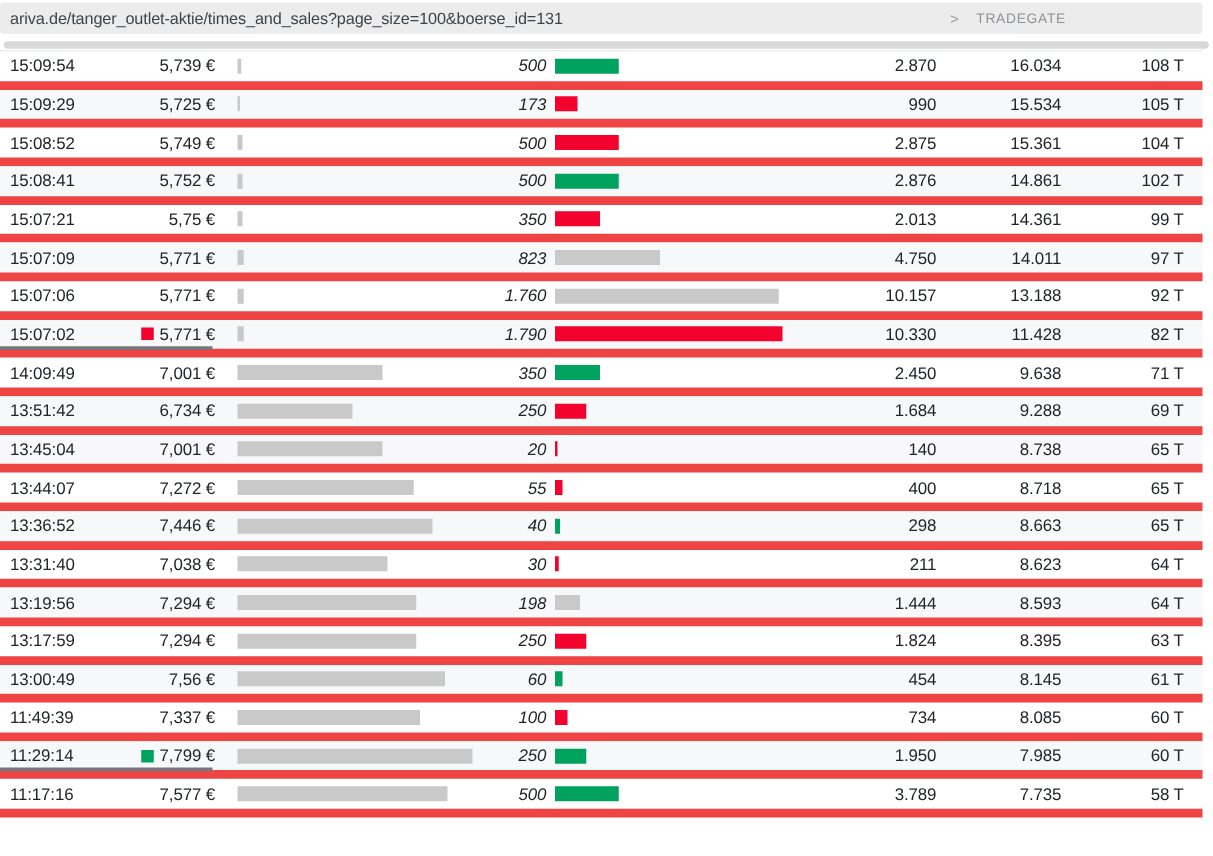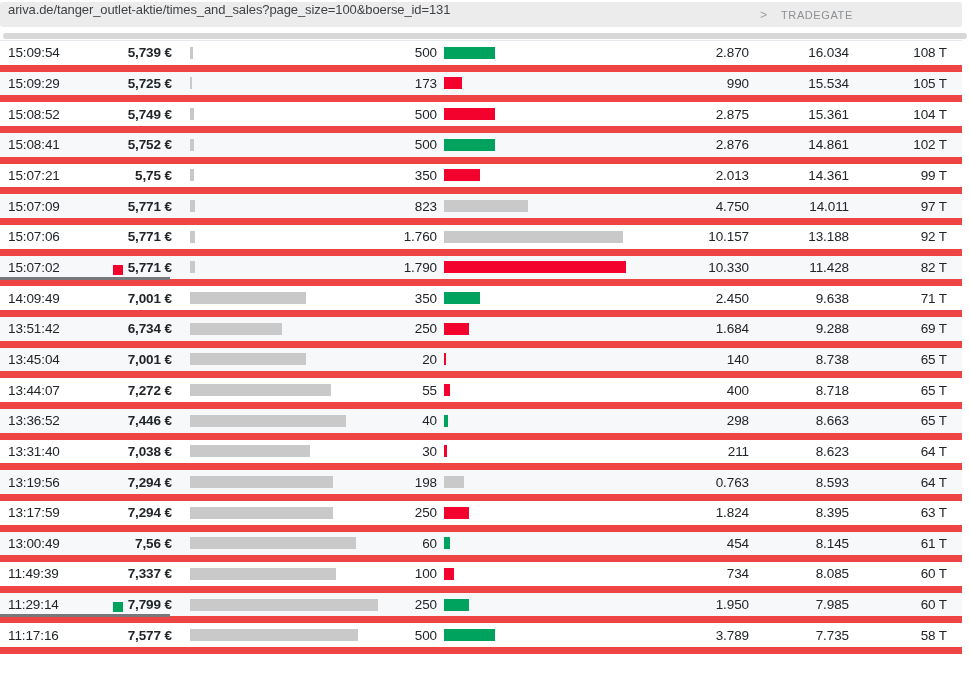--- a/index.html
+++ b/index.html
@@ -1,35 +1,35 @@
 <!DOCTYPE html>
 <html><head>
 <meta charset="utf-8">
 <style>
   html,body{margin:0;padding:0;background:#fff;width:970px;height:685px;overflow:hidden;
     font-family:"Liberation Sans","DejaVu Sans",sans-serif;-webkit-font-smoothing:antialiased;}
   
   .urlbar{position:absolute;left:0;top:2px;width:962px;height:25px;background:#ececec;
-    border-radius:3px;display:flex;}
+    border-radius:3px;display:flex;align-items:center;}
   .url-text{font-size:13px;color:#3f4347;padding-left:8px;letter-spacing:-0.1px;white-space:nowrap;}
   .exgroup{position:absolute;left:760px;top:0;height:25px;display:flex;align-items:center;gap:14px;}
   .chev{font-size:12px;color:#9aa0a5;line-height:1;}
   .exchange{font-size:11px;color:#8d9094;letter-spacing:0.6px;}
   
   .scrollband{position:absolute;left:3px;top:33px;width:964px;height:6px;background:#d8d8d8;border-radius:3px;}
   
   .tbl{position:absolute;left:0;top:40px;width:962px;border-top:1px solid #e6e9ed;}
   .row{height:30.66px;box-sizing:border-box;border-bottom:7px solid #ef4444;display:flex;
     align-items:center;position:relative;font-size:13.5px;color:#222528;letter-spacing:-0.1px;}
   .row.alt{background:#f7f8fa;}
   .c{box-sizing:border-box;white-space:nowrap;}
   .c-time{width:88px;padding-left:8px;text-align:left;}
-  .c-price{width:84px;display:flex;justify-content:flex-end;align-items:flex-end;gap:5px;font-weight:bold;}
+  .c-price{width:84px;display:flex;justify-content:flex-end;align-items:center;gap:5px;}
   .c-pricebar{width:212px;padding-left:18px;}
-  .c-vol{width:53px;text-align:right;}
+  .c-vol{width:53px;text-align:right;font-style:italic;}
   .c-volbar{width:202px;padding-left:7px;}
   .c-turn{width:110px;text-align:right;}
   .c-cum{width:100px;text-align:right;padding-left:28px;}
   .c-cnt{width:98px;text-align:right;}
   .pbar{height:12px;background:#c9c9c9;}
   .vbar{height:12px;}
   .sq{display:inline-block;width:10px;height:10px;flex:0 0 auto;}
   .marker-line{position:absolute;left:0;bottom:-1px;width:170px;height:3px;background:#78787c;}
 </style>
 </head>
@@ -277,21 +277,21 @@
     <div class="c c-price">
         <span>7,294 €</span>
       </div>
     <div class="c c-pricebar">
       <div class="pbar" style="width: 143px;"></div>
     </div>
     <div class="c c-vol">198</div>
     <div class="c c-volbar">
       <div class="vbar" style="width: 20px; background: rgb(201, 201, 201);"></div>
     </div>
-    <div class="c c-turn">0.763</div>
+    <div class="c c-turn">1.444</div>
     <div class="c c-cum">8.593</div>
     <div class="c c-cnt">64 T</div>
   </div>
     <div class="row">
     <div class="c c-time">13:17:59</div>
     <div class="c c-price">
         <span>7,294 €</span>
       </div>
     <div class="c c-pricebar">
       <div class="pbar" style="width: 143px;"></div>

